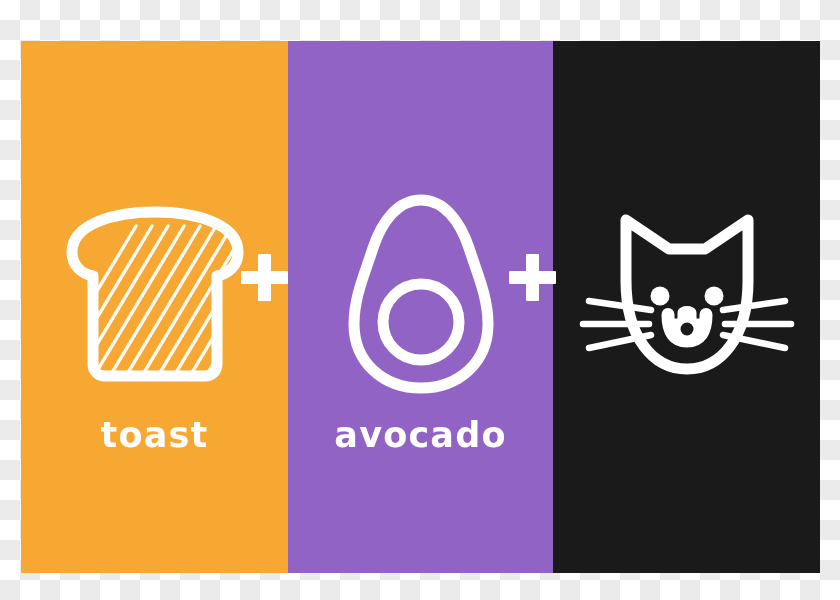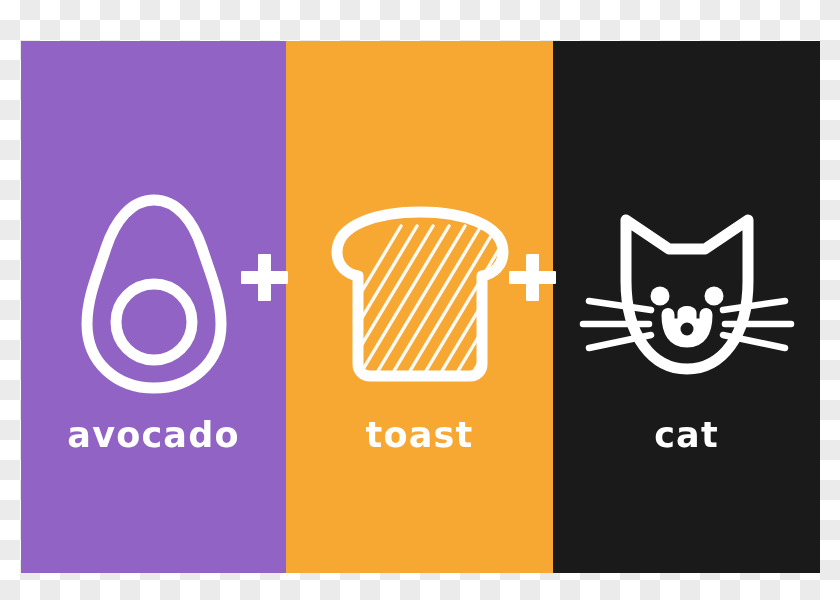--- a/index.html
+++ b/index.html
@@ -101,40 +101,20 @@
   }
 
   svg { display: block; overflow: visible; }
 </style>
 </head>
 <body>
 
 <div id="canvas">
 
   <div id="board">
-
-    <div class="panel panel-avocado" style="background:#9063C4">
-
-      <div class="icon-wrap">
-        <svg width="150" height="205" viewBox="0 0 150 205" aria-label="avocado">
-
-          <path d="M75 9
-                   C 52 9, 36 30, 27 57
-                   C 19 82, 8 106, 8 133
-                   C 8 172, 38 197, 75 197
-                   C 112 197, 142 172, 142 133
-                   C 142 106, 131 82, 123 57
-                   C 114 30, 98 9, 75 9 Z" fill="none" stroke="#FFFFFF" stroke-width="11" stroke-linejoin="round" stroke-linecap="round"></path>
-
-          <circle cx="75" cy="131" r="38" fill="none" stroke="#FFFFFF" stroke-width="11"></circle>
-        </svg>
-      </div>
-
-      <div class="label">avocado</div>
-    </div>
 
     <div class="panel panel-toast" style="background:#F7A833">
 
       <div class="icon-wrap">
         <svg width="186" height="180" viewBox="0 0 186 180" aria-label="toast">
           <defs>
             <clipPath id="toastClip">
               <path d="M93 8
                        C 52 8, 10 20, 10 48
                        C 10 62, 20 70, 31 72
@@ -171,20 +151,40 @@
                    C 150 172, 155 167, 155 160
                    L 155 72
                    C 166 70, 176 62, 176 48
                    C 176 20, 134 8, 93 8 Z" fill="none" stroke="#FFFFFF" stroke-width="11" stroke-linejoin="round" stroke-linecap="round"></path>
         </svg>
       </div>
 
       <div class="label">toast</div>
     </div>
 
+    <div class="panel panel-avocado" style="background:#9063C4">
+
+      <div class="icon-wrap">
+        <svg width="150" height="205" viewBox="0 0 150 205" aria-label="avocado">
+
+          <path d="M75 9
+                   C 52 9, 36 30, 27 57
+                   C 19 82, 8 106, 8 133
+                   C 8 172, 38 197, 75 197
+                   C 112 197, 142 172, 142 133
+                   C 142 106, 131 82, 123 57
+                   C 114 30, 98 9, 75 9 Z" fill="none" stroke="#FFFFFF" stroke-width="11" stroke-linejoin="round" stroke-linecap="round"></path>
+
+          <circle cx="75" cy="131" r="38" fill="none" stroke="#FFFFFF" stroke-width="11"></circle>
+        </svg>
+      </div>
+
+      <div class="label">avocado</div>
+    </div>
+
     <div class="panel panel-cat" style="background:#1A1A1A">
 
       <div class="icon-wrap">
         <svg width="216" height="170" viewBox="0 0 216 170" aria-label="cat">
 
           <g stroke="#FFFFFF" stroke-width="6.5" stroke-linecap="round" fill="none">
             <line x1="10" y1="92" x2="72" y2="101"></line>
             <line x1="4" y1="115" x2="70" y2="115"></line>
             <line x1="10" y1="139" x2="72" y2="126"></line>
           </g>
@@ -216,21 +216,20 @@
                    L 115 112
                    L 123 112
                    L 123 106
                    C 123 100, 131 100, 131 106
                    C 131 124, 124 136, 108 136
                    C 92 136, 85 124, 85 106 Z" fill="#FFFFFF" stroke="#FFFFFF" stroke-width="5" stroke-linejoin="round"></path>
           <circle cx="108" cy="120" r="6.5" fill="#1A1A1A"></circle>
         </svg>
       </div>
 
-      <div class="label">cat</div>
     </div>
 
   </div>
 
   <div class="plus plus-1">
     <span class="bar-h"></span>
     <span class="bar-v"></span>
   </div>
 
   <div class="plus plus-2">

